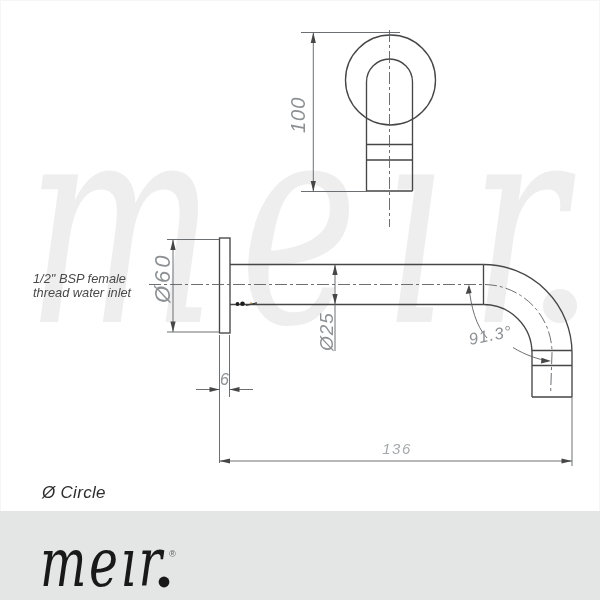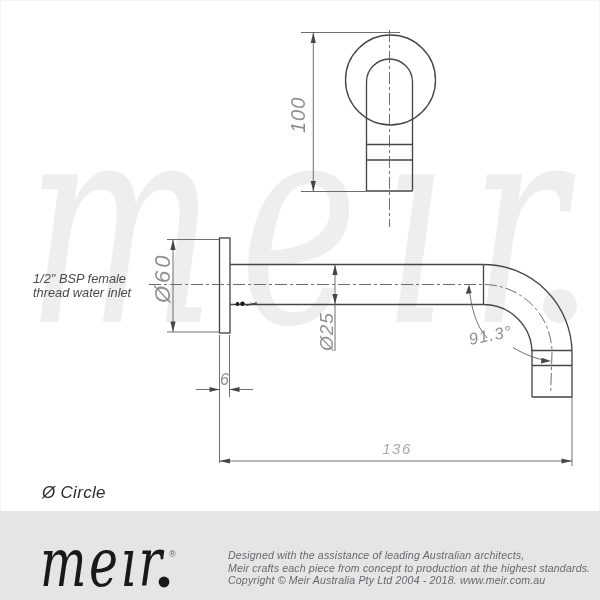--- a/index.html
+++ b/index.html
@@ -111,19 +111,14 @@
   </svg>
 
   <div class="footer"></div>
 
   <svg class="logo-svg" width="170" height="54" viewBox="0 0 170 54">
     <text class="serif-logo" transform="translate(2,44) scale(1,1.38)" font-size="49" letter-spacing="2.5" fill="#191919">meır</text>
     <circle cx="126" cy="40" r="5.4" fill="#191919"></circle>
     <text x="131" y="15" font-size="9" fill="#5b5b5b">®</text>
   </svg>
 
-  <div class="footer-text">
-    <div>Designed with the assistance of leading Australian architects,</div>
-    <div>Meir crafts each piece from concept to production at the highest standards.</div>
-    <div>Copyright © Meir Australia Pty Ltd 2004 - 2018. www.meir.com.au</div>
-  </div>
 
 </div>
 
 </body></html>

